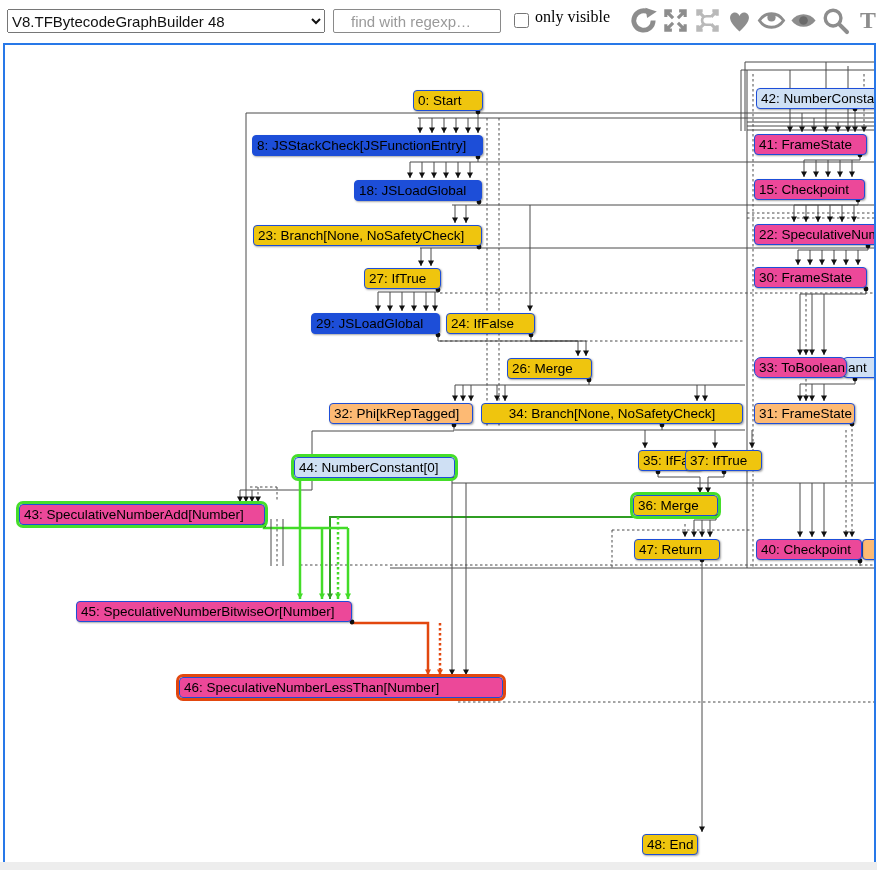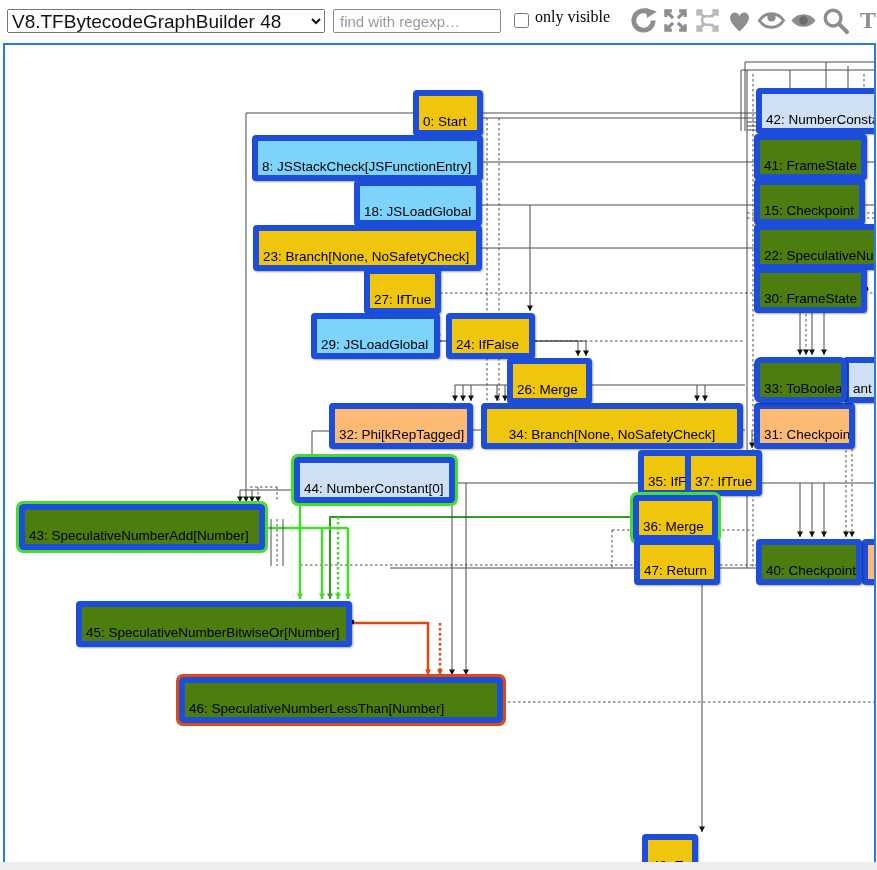--- a/index.html
+++ b/index.html
@@ -1,42 +1,42 @@
 <!DOCTYPE html>
 <html><head>
 <meta charset="utf-8">
 <style>
   html,body{margin:0;padding:0;width:877px;height:870px;overflow:hidden;background:#fff;
             font-family:"Liberation Sans",sans-serif;}
   
   #toolbar{position:absolute;left:0;top:0;width:877px;height:43px;background:#fff;z-index:5;}
-  #phase-select{position:absolute;left:7px;top:9px;width:318px;height:24px;font-size:19px;
+  #phase-select{position:absolute;left:7px;top:9px;width:318px;height:24px;font-size:15px;
                 font-family:"Liberation Sans",sans-serif;color:#111;}
   #search-input{position:absolute;left:333px;top:9px;width:168px;height:24px;box-sizing:border-box;
-                font-size:15px;padding:0 6px;border:1.5px solid #8a8a8a;border-radius:2px;
+                font-size:15px;padding:0 17px;border:1.5px solid #8a8a8a;border-radius:2px;
                 font-family:"Liberation Sans",sans-serif;}
   #search-input::placeholder{color:#9a9a9a;}
   #only-visible-box{position:absolute;left:514px;top:13px;width:15px;height:15px;margin:0;}
   #only-visible-label{position:absolute;left:535px;top:8px;font-family:"Liberation Serif",serif;
                 font-size:16px;color:#000;}
   #icon-row{position:absolute;left:629px;top:5px;display:flex;gap:3px;align-items:center;}
   .tb-icon{width:29px;height:31px;display:inline-flex;align-items:center;justify-content:center;cursor:pointer;}
   
   #frame{position:absolute;left:3px;top:43px;width:869px;height:817px;border:2px solid #2878e8;
          background:#fff;overflow:hidden;}
   #layer{position:absolute;left:-5px;top:-45px;width:877px;height:870px;}
   #edges{position:absolute;left:0;top:0;z-index:1;}
   #bottom-strip{position:absolute;left:0;top:862px;width:877px;height:8px;background:#ededed;}
   
-  .node{position:absolute;box-sizing:border-box;height:21px;padding:17px 4px;white-space:nowrap;
-        overflow:hidden;font-size:13.5px;line-height:17px;color:#000;border:6px solid #1d4ed8;
+  .node{position:absolute;box-sizing:border-box;height:21px;padding:1px 4px;white-space:nowrap;
+        overflow:hidden;font-size:13.5px;line-height:17px;color:#000;border:1px solid #1d4ed8;
         border-radius:4px;box-shadow:1px 1px 2px rgba(0,0,0,.35);z-index:2;cursor:pointer;}
   .t-control{background:#efc50e;}
-  .t-js{background:#7dd3fc;}
-  .t-simplified{background:#4d7c0f;}
+  .t-js{background:#1d4ed8;}
+  .t-simplified{background:#ec4899;}
   .t-machine{background:#fdba74;}
   .t-constant{background:#cfe0f4;}
   .hl-green{outline:3px solid #45de2a;}
   .hl-red{outline:3px solid #e2470f;}
 </style>
 </head>
 <body>
 
 <div id="toolbar">
   <select id="phase-select"><option>V8.TFBytecodeGraphBuilder 48</option></select>
@@ -354,21 +354,21 @@
         <div class="node t-control" style="left: 413px; top: 90px; width: 70px;">0: Start</div>
         <div class="node t-js" style="left: 252px; top: 135px; width: 231px;">8: JSStackCheck[JSFunctionEntry]</div>
         <div class="node t-js" style="left: 354px; top: 180px; width: 128px;">18: JSLoadGlobal</div>
         <div class="node t-control" style="left: 253px; top: 225px; width: 229px;">23: Branch[None, NoSafetyCheck]</div>
         <div class="node t-control" style="left: 364px; top: 268px; width: 77px;">27: IfTrue</div>
         <div class="node t-js" style="left: 311px; top: 313px; width: 129px;">29: JSLoadGlobal</div>
         <div class="node t-control" style="left: 446px; top: 313px; width: 89px;">24: IfFalse</div>
         <div class="node t-control" style="left: 507px; top: 358px; width: 85px;">26: Merge</div>
         <div class="node t-machine" style="left: 329px; top: 403px; width: 144px;">32: Phi[kRepTagged]</div>
         <div class="node t-control" style="left: 481px; top: 403px; width: 262px; text-align: center;">34: Branch[None, NoSafetyCheck]</div>
-        <div class="node t-machine" style="left: 754px; top: 403px; width: 101px;">31: Checkpoint</div>
+        <div class="node t-machine" style="left: 754px; top: 403px; width: 101px;">31: FrameState</div>
         <div class="node t-control" style="left: 602px; top: 450px; width: 64px; margin-left: 36px;">35: IfFalse</div>
         <div class="node t-control" style="left: 685px; top: 450px; width: 77px;">37: IfTrue</div>
         <div class="node t-constant hl-green" style="left: 294px; top: 457px; width: 161px;">44: NumberConstant[0]</div>
         <div class="node t-control hl-green" style="left: 633px; top: 495px; width: 85px;">36: Merge</div>
         <div class="node t-simplified hl-green" style="left: 19px; top: 504px; width: 246px;">43: SpeculativeNumberAdd[Number]</div>
         <div class="node t-control" style="left: 634px; top: 539px; width: 86px;">47: Return</div>
         <div class="node t-machine" style="left: 862px; top: 539px; width: 40px;"></div>
         <div class="node t-simplified" style="left: 756px; top: 539px; width: 106px;">40: Checkpoint</div>
         <div class="node t-simplified" style="left: 76px; top: 601px; width: 276px;">45: SpeculativeNumberBitwiseOr[Number]</div>
         <div class="node t-simplified hl-red" style="left: 179px; top: 677px; width: 324px;">46: SpeculativeNumberLessThan[Number]</div>

